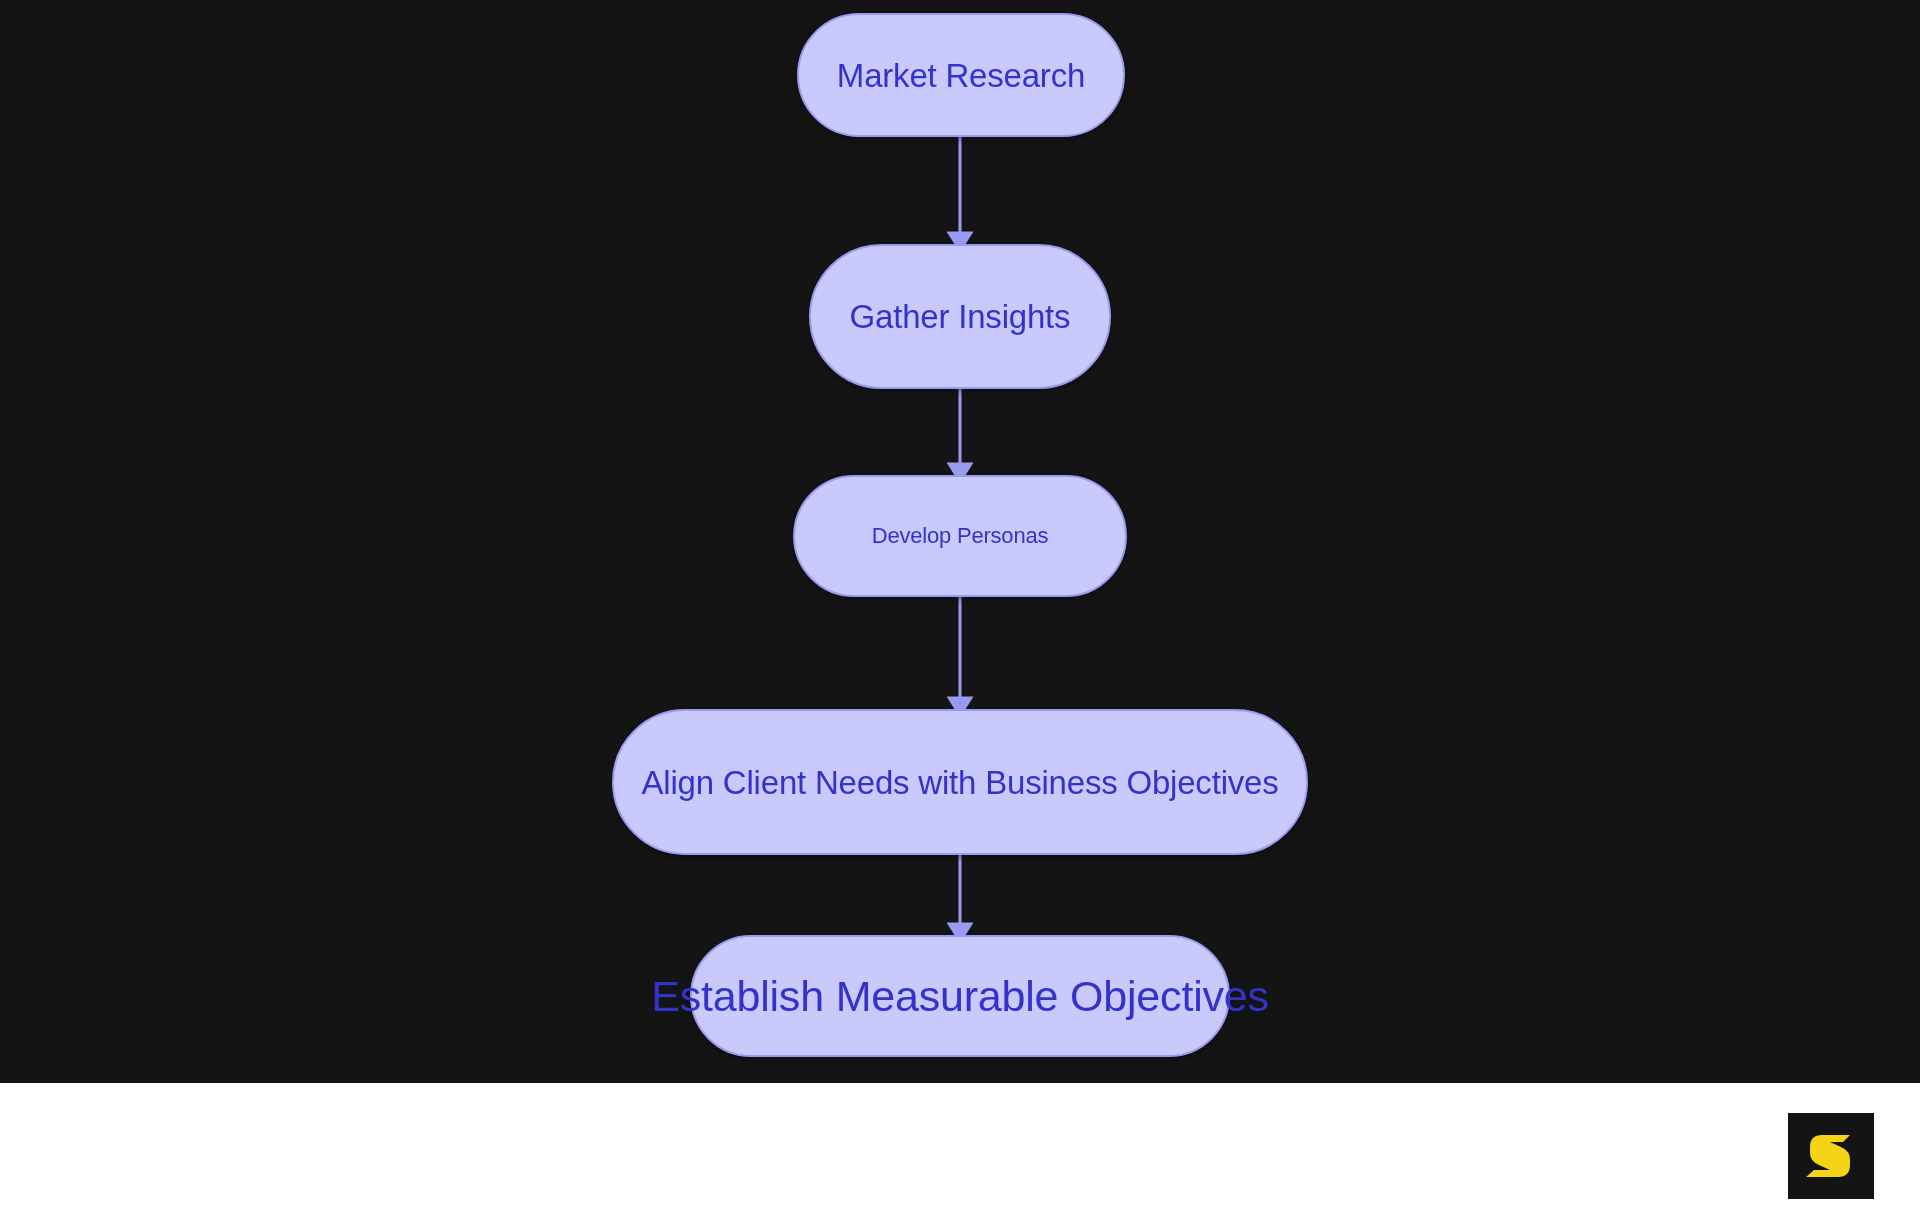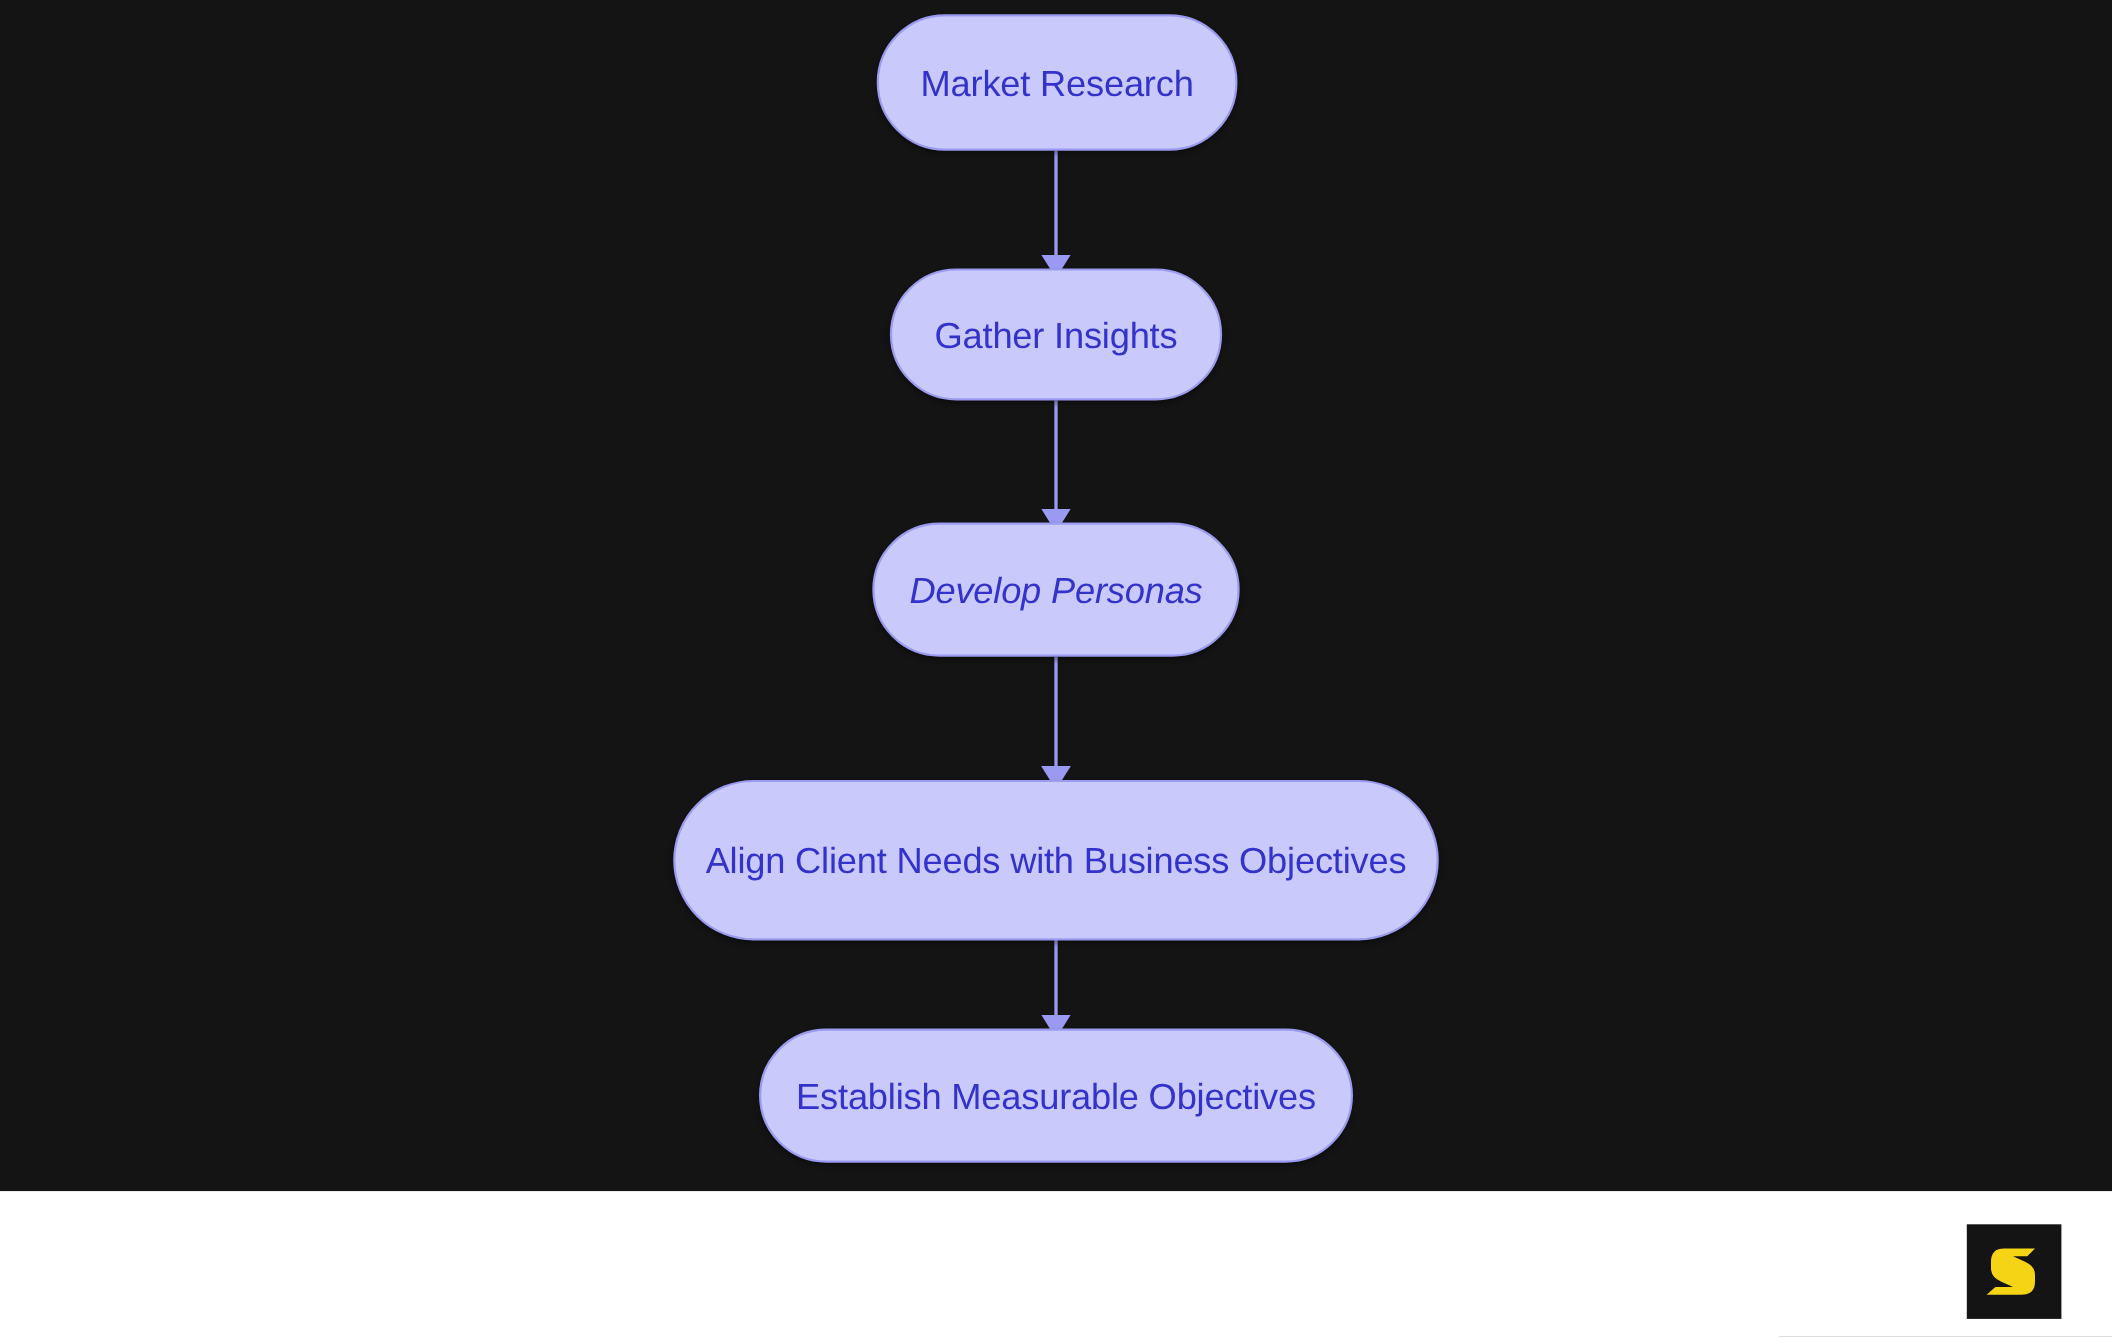--- a/index.html
+++ b/index.html
@@ -59,24 +59,24 @@
     box-shadow: 0 3px 5px rgba(0,0,0,0.35);
   }
 
   .node-label {
     display: block;
     line-height: 1;
   }
 
   
   #node-0 { left: 797px; top: 13px;  width: 328px; height: 124px; font-size: 33px; }
-  #node-1 { left: 809px; top: 244px; width: 302px; height: 120px; font-size: 33px; }
-  #node-2 { left: 793px; top: 475px; width: 334px; height: 122px; font-size: 33px; font-style: italic; }
+  #node-1 { left: 809px; top: 244px; width: 302px; height: 145px; font-size: 33px; }
+  #node-2 { left: 793px; top: 475px; width: 334px; height: 122px; font-size: 22px; }
   #node-3 { left: 612px; top: 709px; width: 696px; height: 146px; font-size: 33px; }
-  #node-4 { left: 690px; top: 935px; width: 540px; height: 122px; font-size: 33px; }
+  #node-4 { left: 690px; top: 935px; width: 540px; height: 122px; font-size: 43px; }
 
   
   #connectors {
     position: absolute;
     left: 0;
     top: 0;
     width: 1920px;
     height: 1083px;
     pointer-events: none;
   }

